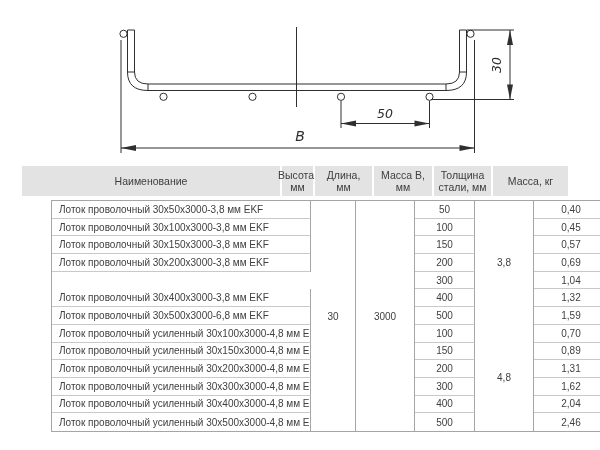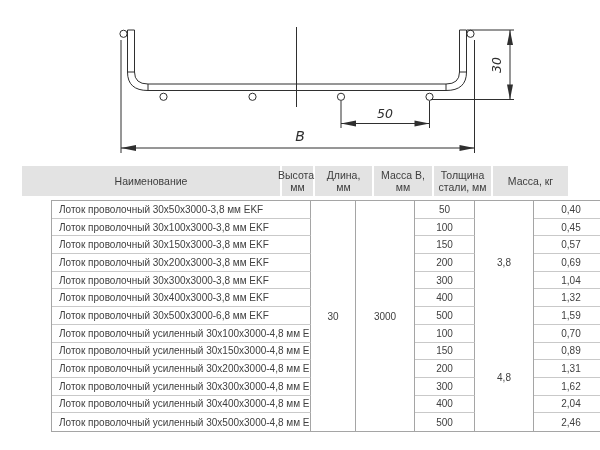--- a/index.html
+++ b/index.html
@@ -100,21 +100,20 @@
     <div class="cell nr" style="grid-area: 1 / 6 / span 1;">0,40</div>
     <div class="cell name" style="grid-area: 2 / 1 / span 1; text-align: right;">Лоток проволочный 30х100х3000-3,8 мм EKF</div>
     <div class="cell" style="grid-area: 2 / 4 / span 1;">100</div>
     <div class="cell nr" style="grid-area: 2 / 6 / span 1; text-align: center;">0,45</div>
     <div class="cell name" style="grid-area: 3 / 1 / span 1;">Лоток проволочный 30х150х3000-3,8 мм EKF</div>
     <div class="cell" style="grid-area: 3 / 4 / span 1;">150</div>
     <div class="cell nr" style="grid-area: 3 / 6 / span 1;">0,57</div>
     <div class="cell name" style="grid-area: 4 / 1 / span 1;">Лоток проволочный 30х200х3000-3,8 мм EKF</div>
     <div class="cell" style="grid-area: 4 / 4 / span 1;">200</div>
     <div class="cell nr" style="grid-area: 4 / 6 / span 1; text-align: right;">0,69</div>
-    <div class="cell name" style="grid-area: 5 / 1 / span 1;">Лоток проволочный 30х300х3000-3,8 мм EKF</div>
     <div class="cell" style="grid-area: 5 / 4 / span 1;">300</div>
     <div class="cell nr" style="grid-area: 5 / 6 / span 1;">1,04</div>
     <div class="cell name" style="grid-area: 6 / 1 / span 1;">Лоток проволочный 30х400х3000-3,8 мм EKF</div>
     <div class="cell" style="grid-area: 6 / 4 / span 1;">400</div>
     <div class="cell nr" style="grid-area: 6 / 6 / span 1;">1,32</div>
     <div class="cell name" style="grid-area: 7 / 1 / span 1;">Лоток проволочный 30х500х3000-6,8 мм EKF</div>
     <div class="cell" style="grid-area: 7 / 4 / span 1;">500</div>
     <div class="cell nr" style="grid-area: 7 / 6 / span 1;">1,59</div>
     <div class="cell name" style="grid-area: 8 / 1 / span 1;">Лоток проволочный усиленный 30х100х3000-4,8 мм EKF</div>
     <div class="cell" style="grid-area: 8 / 4 / span 1;">100</div>

